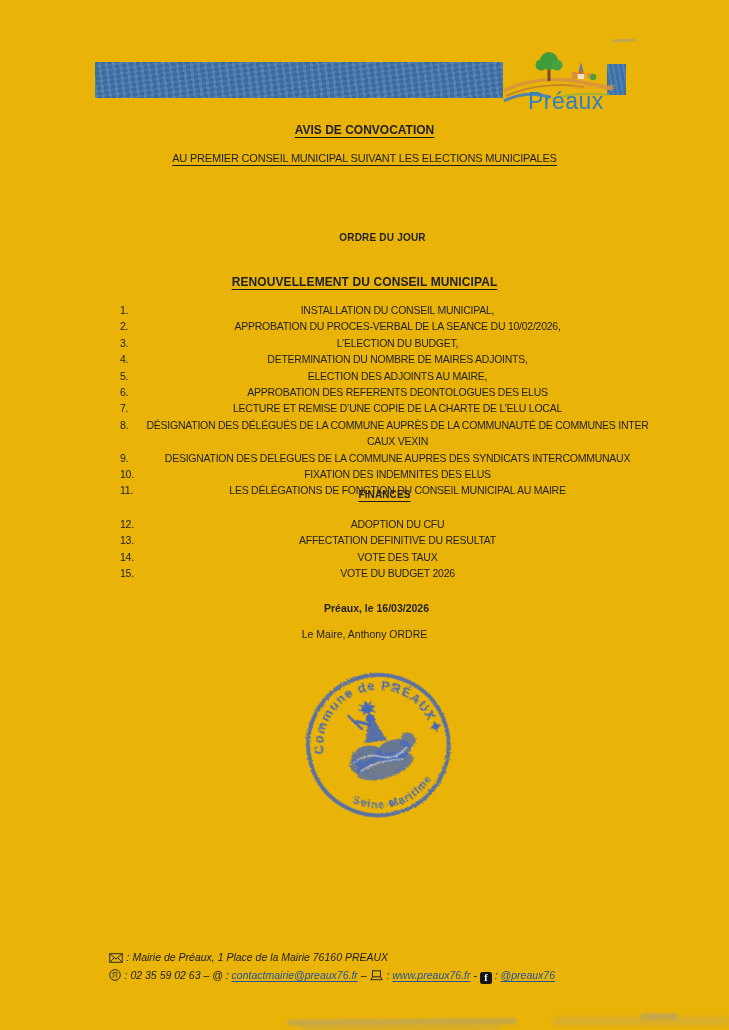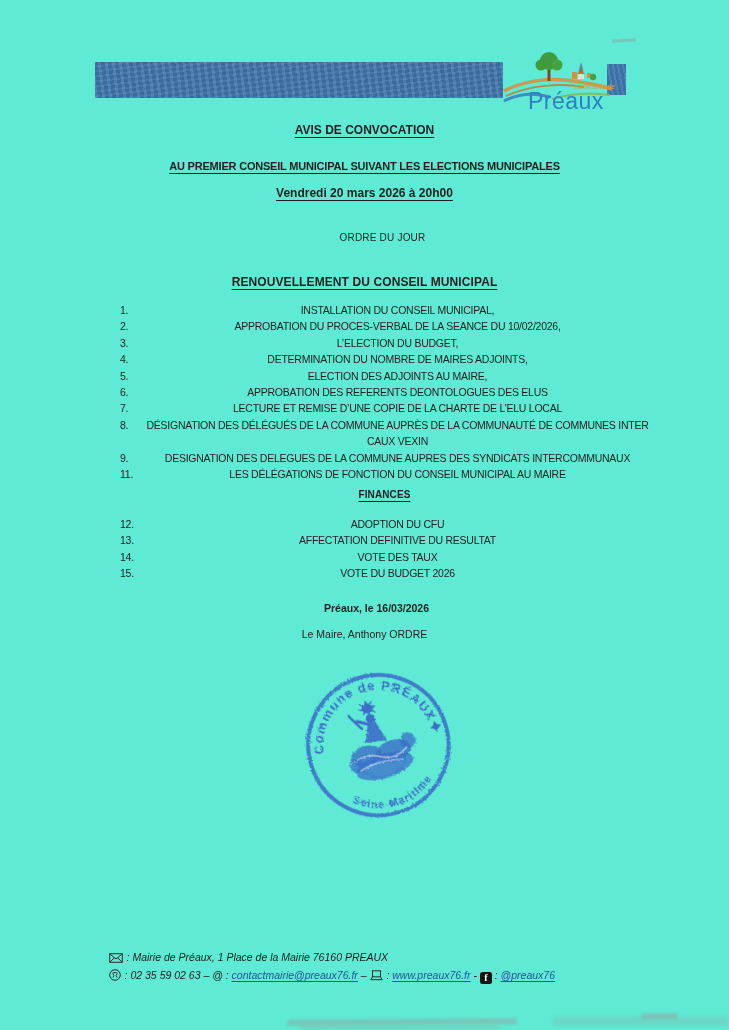--- a/index.html
+++ b/index.html
@@ -6,21 +6,21 @@
     --header-bar:#4076ad;
     --stamp-blue:#3a63c8;
     --link:#24549b;
     --ink:#1f1f1f;
   }
   html,body{margin:0;padding:0;background:#e8e8e8;}
   .page{
     position:relative;
     width:729px;height:1030px;
     margin:0 auto;
-    background:#5eead4;
+    background:#eab308;
     font-family:"Liberation Sans",sans-serif;
     color:var(--ink);
     overflow:hidden;
   }
   
   .header-bar{
     position:absolute;left:95px;top:62px;width:408px;height:36px;
     background:
       repeating-linear-gradient(83deg, rgba(255,255,255,.07) 0 3px, rgba(0,0,0,.06) 3px 7px),
       repeating-linear-gradient(-7deg, rgba(255,255,255,.05) 0 2px, rgba(0,0,0,.04) 2px 5px),
@@ -30,24 +30,24 @@
   .header-square{
     position:absolute;left:607px;top:64px;width:19px;height:31px;
     background:
       repeating-linear-gradient(80deg, rgba(255,255,255,.08) 0 2px, rgba(0,0,0,.05) 2px 5px),
       var(--header-bar);
   }
   .logo{position:absolute;left:502px;top:49px;width:113px;height:67px;}
   
   .ctr{position:absolute;left:0;right:0;text-align:center;}
   .h1{top:123px;font-size:12px;font-weight:bold;}
-  .h2{top:152px;font-size:11px;font-weight:bold;letter-spacing:-0.2px;margin-top:8px;}
+  .h2{top:152px;font-size:11px;font-weight:normal;letter-spacing:-0.2px;}
   .h3{top:186px;font-size:12px;font-weight:bold;}
   .uline{text-decoration:underline;text-decoration-thickness:1.4px;text-underline-offset:2.5px;}
-  .agenda{top:232px;font-size:10px;font-weight:normal;letter-spacing:0.2px;padding-left:36px;}
+  .agenda{top:232px;font-size:10px;font-weight:bold;letter-spacing:0.2px;padding-left:36px;}
   .sec1h{top:275px;font-size:12px;font-weight:bold;letter-spacing:0.1px;}
   .sec2h{top:489px;font-size:10px;font-weight:bold;letter-spacing:0.1px;padding-left:40px;}
   
   .list{position:absolute;left:120px;width:535px;font-size:10.5px;letter-spacing:-0.25px;line-height:16.4px;color:#232323;}
   .list1{top:302px;}
   .list2{top:516px;}
   .item{display:flex;align-items:flex-start;}
   .num{flex:0 0 25px;}
   .txt{flex:1 1 auto;max-width:505px;text-align:center;}
   
@@ -110,21 +110,20 @@
       <circle cx="91" cy="28" r="3.2" fill="#4f9c3f"></circle>
     </g>
     <text x="93" y="40" text-anchor="middle" font-size="7" font-style="italic" fill="#e09a3d">commune de</text>
     <text x="26" y="60" font-size="23" letter-spacing="0.5" fill="#2f80c3">Préaux</text>
   </svg>
 
   <div class="art art-tr"></div>
 
   <div class="ctr h1 uline">AVIS DE CONVOCATION</div>
   <div class="ctr h2 uline">AU PREMIER CONSEIL MUNICIPAL SUIVANT LES ELECTIONS MUNICIPALES</div>
-  <div class="ctr h3 uline">Vendredi 20 mars 2026 à 20h00</div>
   <div class="ctr agenda">ORDRE DU JOUR</div>
 
   <div class="ctr sec1h uline">RENOUVELLEMENT DU CONSEIL MUNICIPAL</div>
   <div class="list list1">
       <div class="item">
       <span class="num">1.</span>
       <span class="txt">INSTALLATION DU CONSEIL MUNICIPAL,</span>
     </div>
       <div class="item">
       <span class="num">2.</span>
@@ -150,20 +149,24 @@
       <span class="num">7.</span>
       <span class="txt">LECTURE ET REMISE D’UNE COPIE DE LA CHARTE DE L’ELU LOCAL</span>
     </div>
       <div class="item">
       <span class="num">8.</span>
       <span class="txt">DÉSIGNATION DES DÉLÉGUÉS DE LA COMMUNE AUPRÈS DE LA COMMUNAUTÉ DE COMMUNES INTER CAUX VEXIN</span>
     </div>
       <div class="item">
       <span class="num">9.</span>
       <span class="txt">DESIGNATION DES DELEGUES DE LA COMMUNE AUPRES DES SYNDICATS INTERCOMMUNAUX</span>
+    </div>
+      <div class="item">
+      <span class="num">10.</span>
+      <span class="txt">FIXATION DES INDEMNITES DES ELUS</span>
     </div>
       <div class="item">
       <span class="num">11.</span>
       <span class="txt">LES DÉLÉGATIONS DE FONCTION DU CONSEIL MUNICIPAL AU MAIRE</span>
     </div>
     </div>
 
   <div class="ctr sec2h uline">FINANCES</div>
   <div class="list list2">
       <div class="item">

